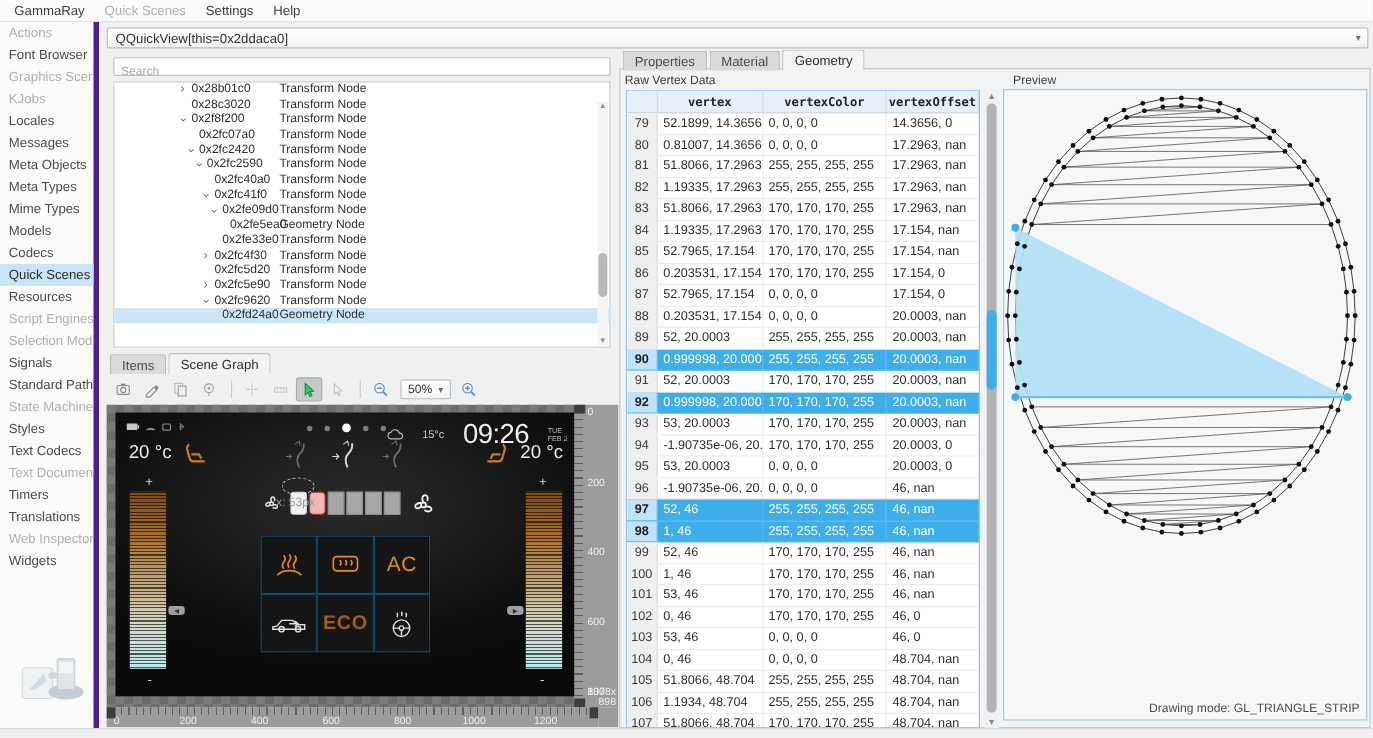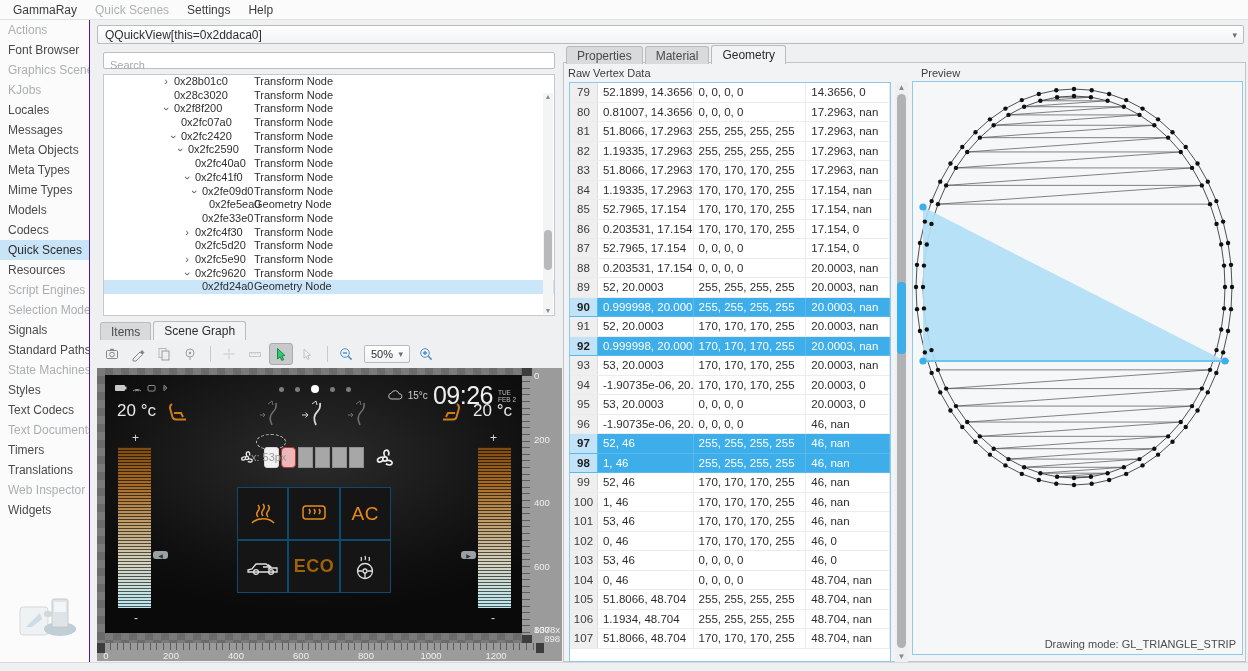--- a/index.html
+++ b/index.html
@@ -9,21 +9,21 @@
   .abs{position:absolute;}
 
   
   #menubar{position:absolute;left:0;top:0;width:1248px;height:20px;background:#fbfbfb;
            border-bottom:1px solid #e3e3e3;display:flex;align-items:center;padding-left:4px;box-sizing:border-box;}
   .menu-item{padding:2px 9px;color:#3c3c3c;}
   .menu-item.disabled{color:#aeb0b2;}
 
   
   #sidebar{position:absolute;left:0;top:20px;width:90px;height:642px;background:#fbfbfb;
-           border-right:1px solid #4c1d95;box-sizing:border-box;}
+           border-right:5px solid #4c1d95;box-sizing:border-box;}
   .side-item{height:20px;line-height:20px;padding-left:8px;color:#4a4a4a;white-space:nowrap;overflow:hidden;}
   .side-item.disabled{color:#acaeb0;}
   .side-item.selected{background:#c9e4f7;color:#2b2b2b;}
   #gammaray-logo{position:absolute;left:18px;top:585px;opacity:.75;}
 
   
   #status-strip{position:absolute;left:0;top:662px;width:1248px;height:9px;background:#eff0f1;border-top:1px solid #d7d8d9;}
 
   
   .combo{background:linear-gradient(#ffffff,#f2f3f4);border:1px solid #b9bbbd;border-radius:2px;
@@ -84,21 +84,21 @@
   #scene-size{position:absolute;right:2px;top:257px;text-align:right;font-size:9.5px;line-height:9px;color:#ededed;}
   .rhandle{position:absolute;background:#3d3d3d;}
 
   
   #climate{position:absolute;left:8px;top:7px;width:419px;height:258px;overflow:hidden;
     background:radial-gradient(ellipse 70% 60% at 50% 32%,#2b2b2b,#101010 75%,#0a0a0a);}
   #climate .statusbar{position:absolute;left:0;top:6px;width:100%;height:14px;}
   #hmi-dots{position:absolute;left:50%;top:4px;transform:translateX(-50%);display:flex;align-items:center;gap:11px;}
   .pdot{width:5px;height:5px;border-radius:50%;background:#7c7c7c;}
   .pdot.active{width:8px;height:8px;background:#ffffff;}
-  #hmi-right-status{position:absolute;right:8px;top:0;display:flex;align-items:center;gap:5px;color:#cfcfcf;}
+  #hmi-right-status{position:absolute;right:8px;top:0;display:flex;align-items:center;gap:17px;color:#cfcfcf;}
   #hmi-time{font-size:25px;color:#eeeeee;letter-spacing:-.5px;}
   #hmi-weather{font-size:10px;color:#cccccc;}
   #hmi-date{font-size:6.5px;line-height:7px;color:#bbbbbb;}
   .temp-label{position:absolute;top:26px;font-size:17px;color:#e8e8e8;}
   .plusminus{position:absolute;color:#dddddd;font-size:12px;}
   .tslider{position:absolute;width:33px;top:72px;height:161px;
     background:linear-gradient(180deg,#7d4a10,#a96d2a 25%,#c3a878 52%,#d6d3c0 72%,#bfe6ea 96%);}
   .tslider::after{content:"";position:absolute;inset:0;
     background:repeating-linear-gradient(180deg,rgba(0,0,0,.62) 0 1px,rgba(0,0,0,0) 1px 3px);}
   .arrow-btn{position:absolute;width:15px;height:8px;background:#9aa0a3;border-radius:3px;
@@ -546,20 +546,26 @@
 <div id="detail-frame"></div>
 <div id="detail-tabs" class="tabbar">
     <div class="tab">Properties</div>
     <div class="tab">Material</div>
     <div class="tab active">Geometry</div>
   </div>
 <span id="raw-label">Raw Vertex Data</span>
 <span id="preview-label">Preview</span>
 
 <div id="vertex-table">
+  <div class="thead" id="table-head">
+      <div class="c cw0"></div>
+      <div class="c cw1">vertex</div>
+      <div class="c cw2">vertexColor</div>
+      <div class="c cw3">vertexOffset</div>
+    </div>
   <div id="table-body">
       <div class="trow">
         <div class="c cw0 tnum">79</div>
         <div class="c cw1">52.1899, 14.3656</div>
         <div class="c cw2">0, 0, 0, 0</div>
         <div class="c cw3">14.3656, 0</div>
       </div>
       <div class="trow">
         <div class="c cw0 tnum">80</div>
         <div class="c cw1">0.81007, 14.3656</div>

